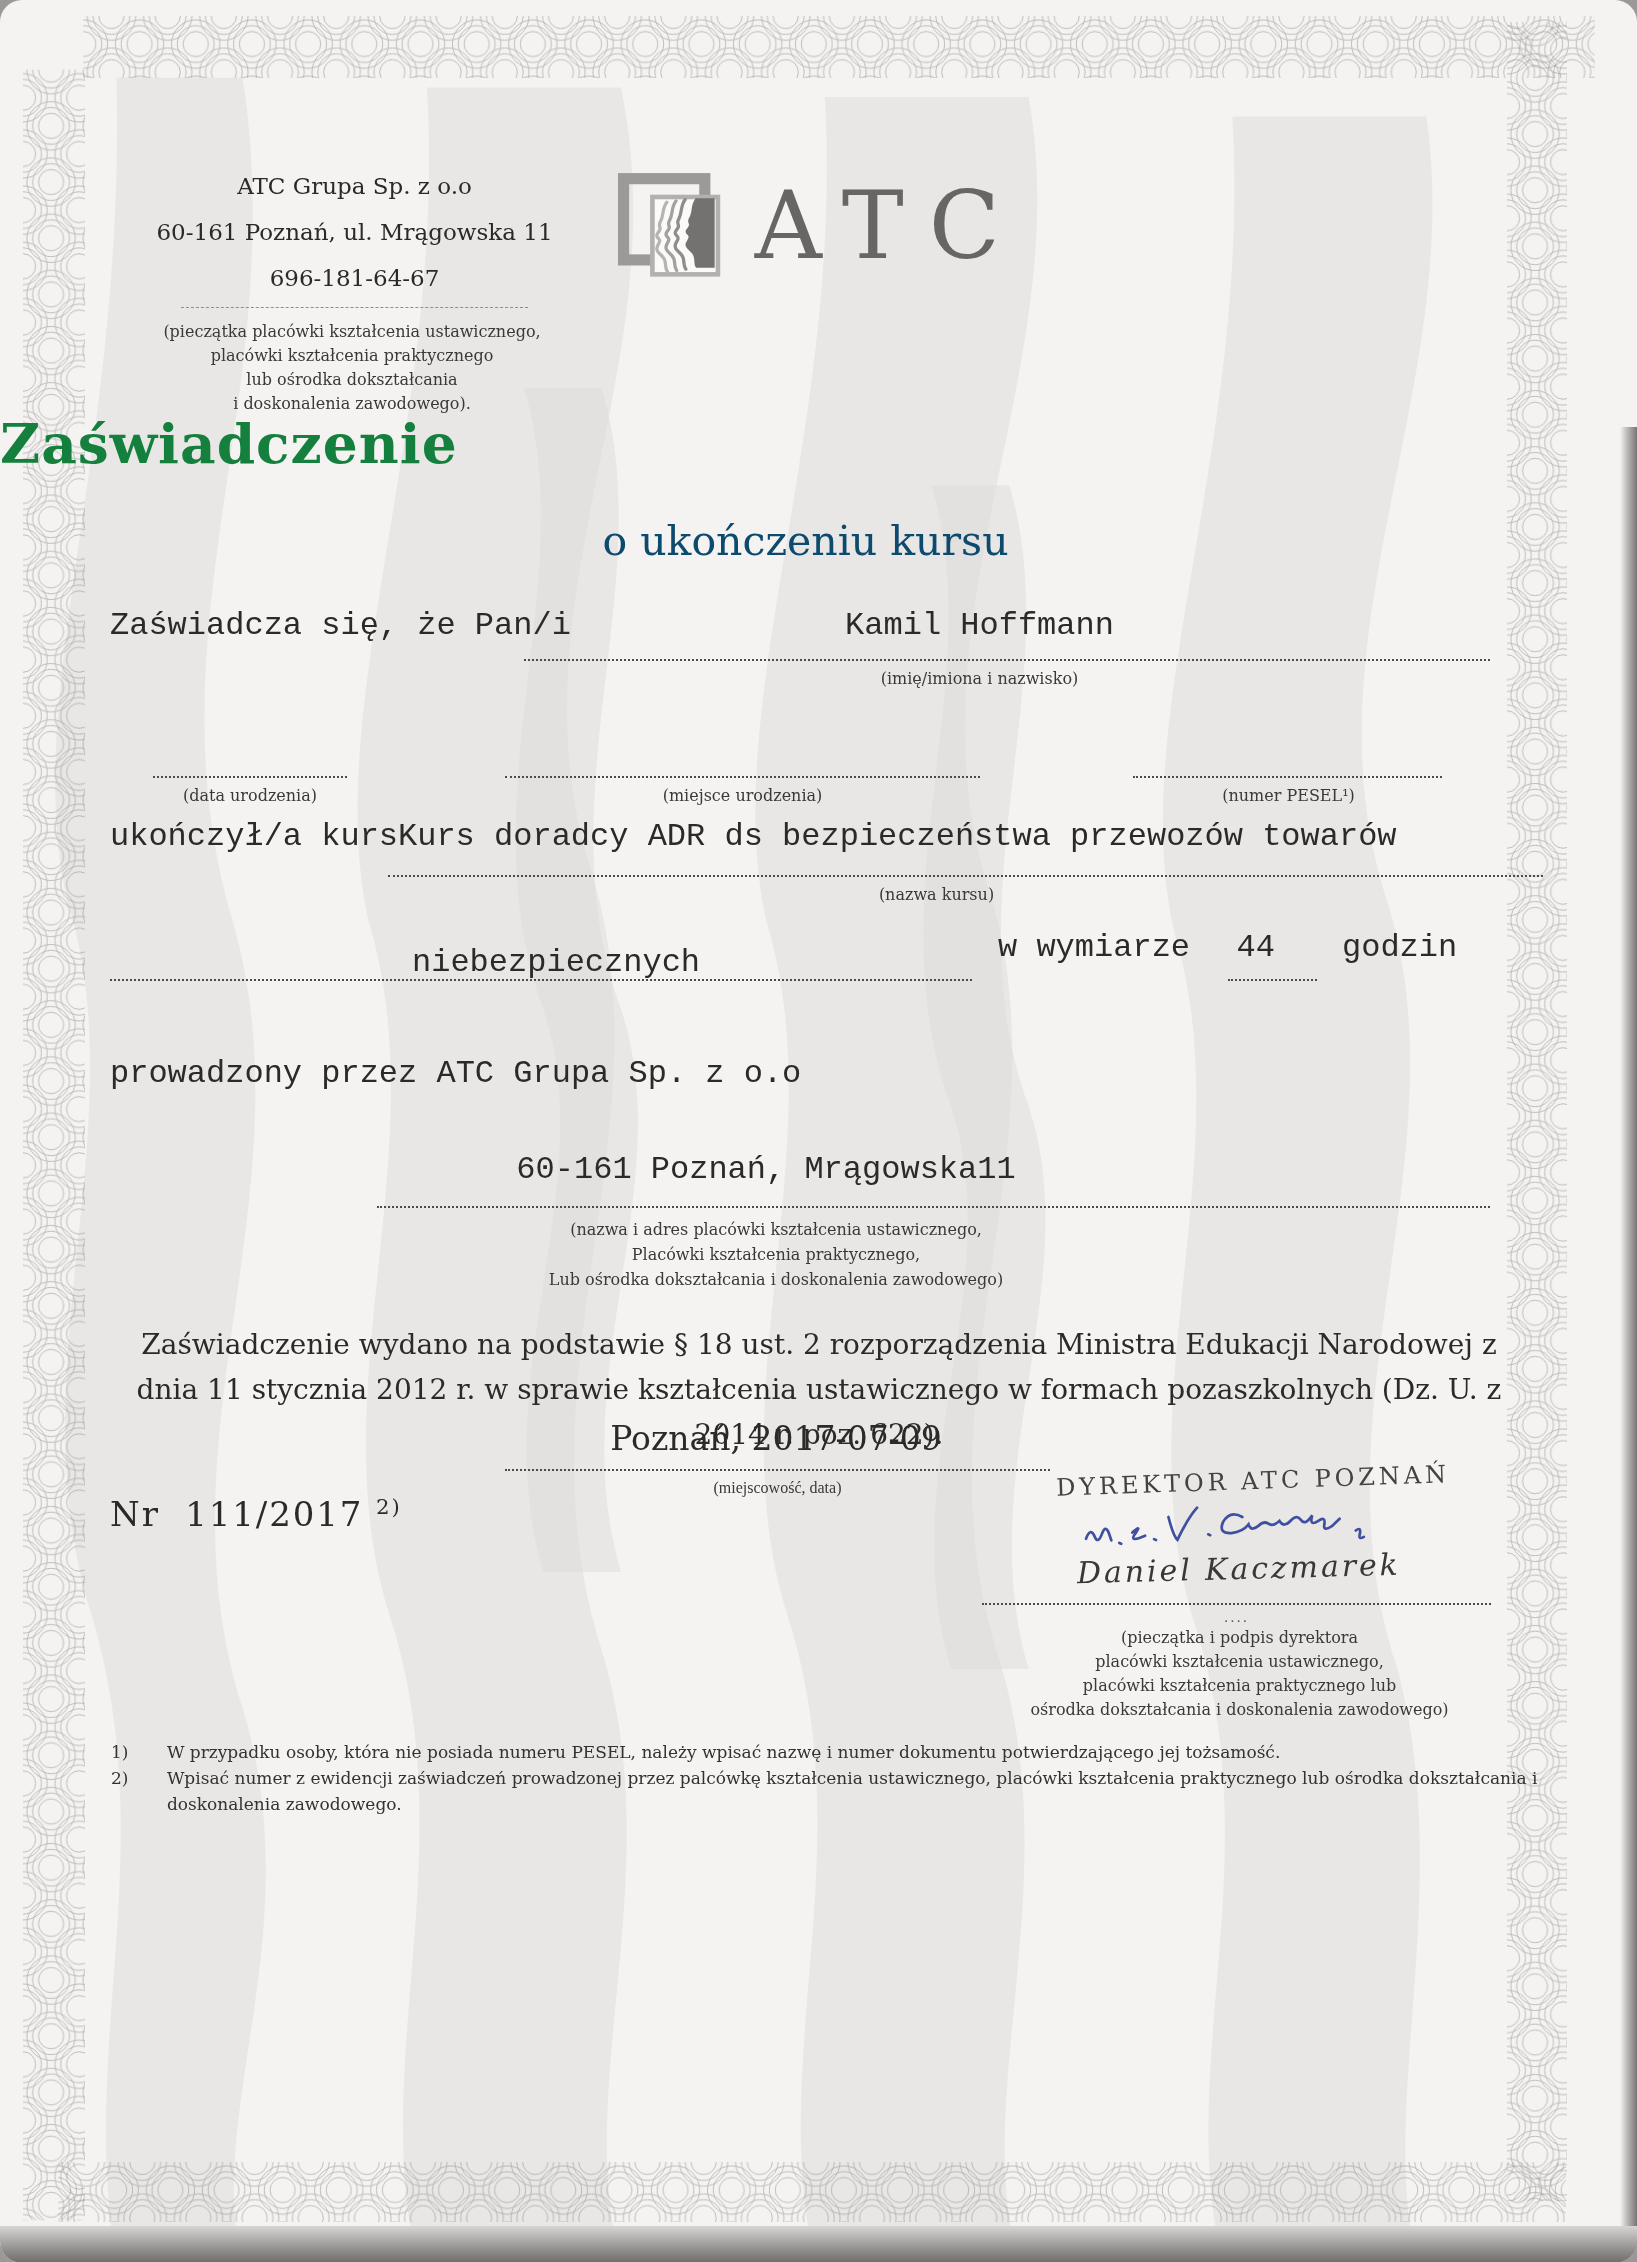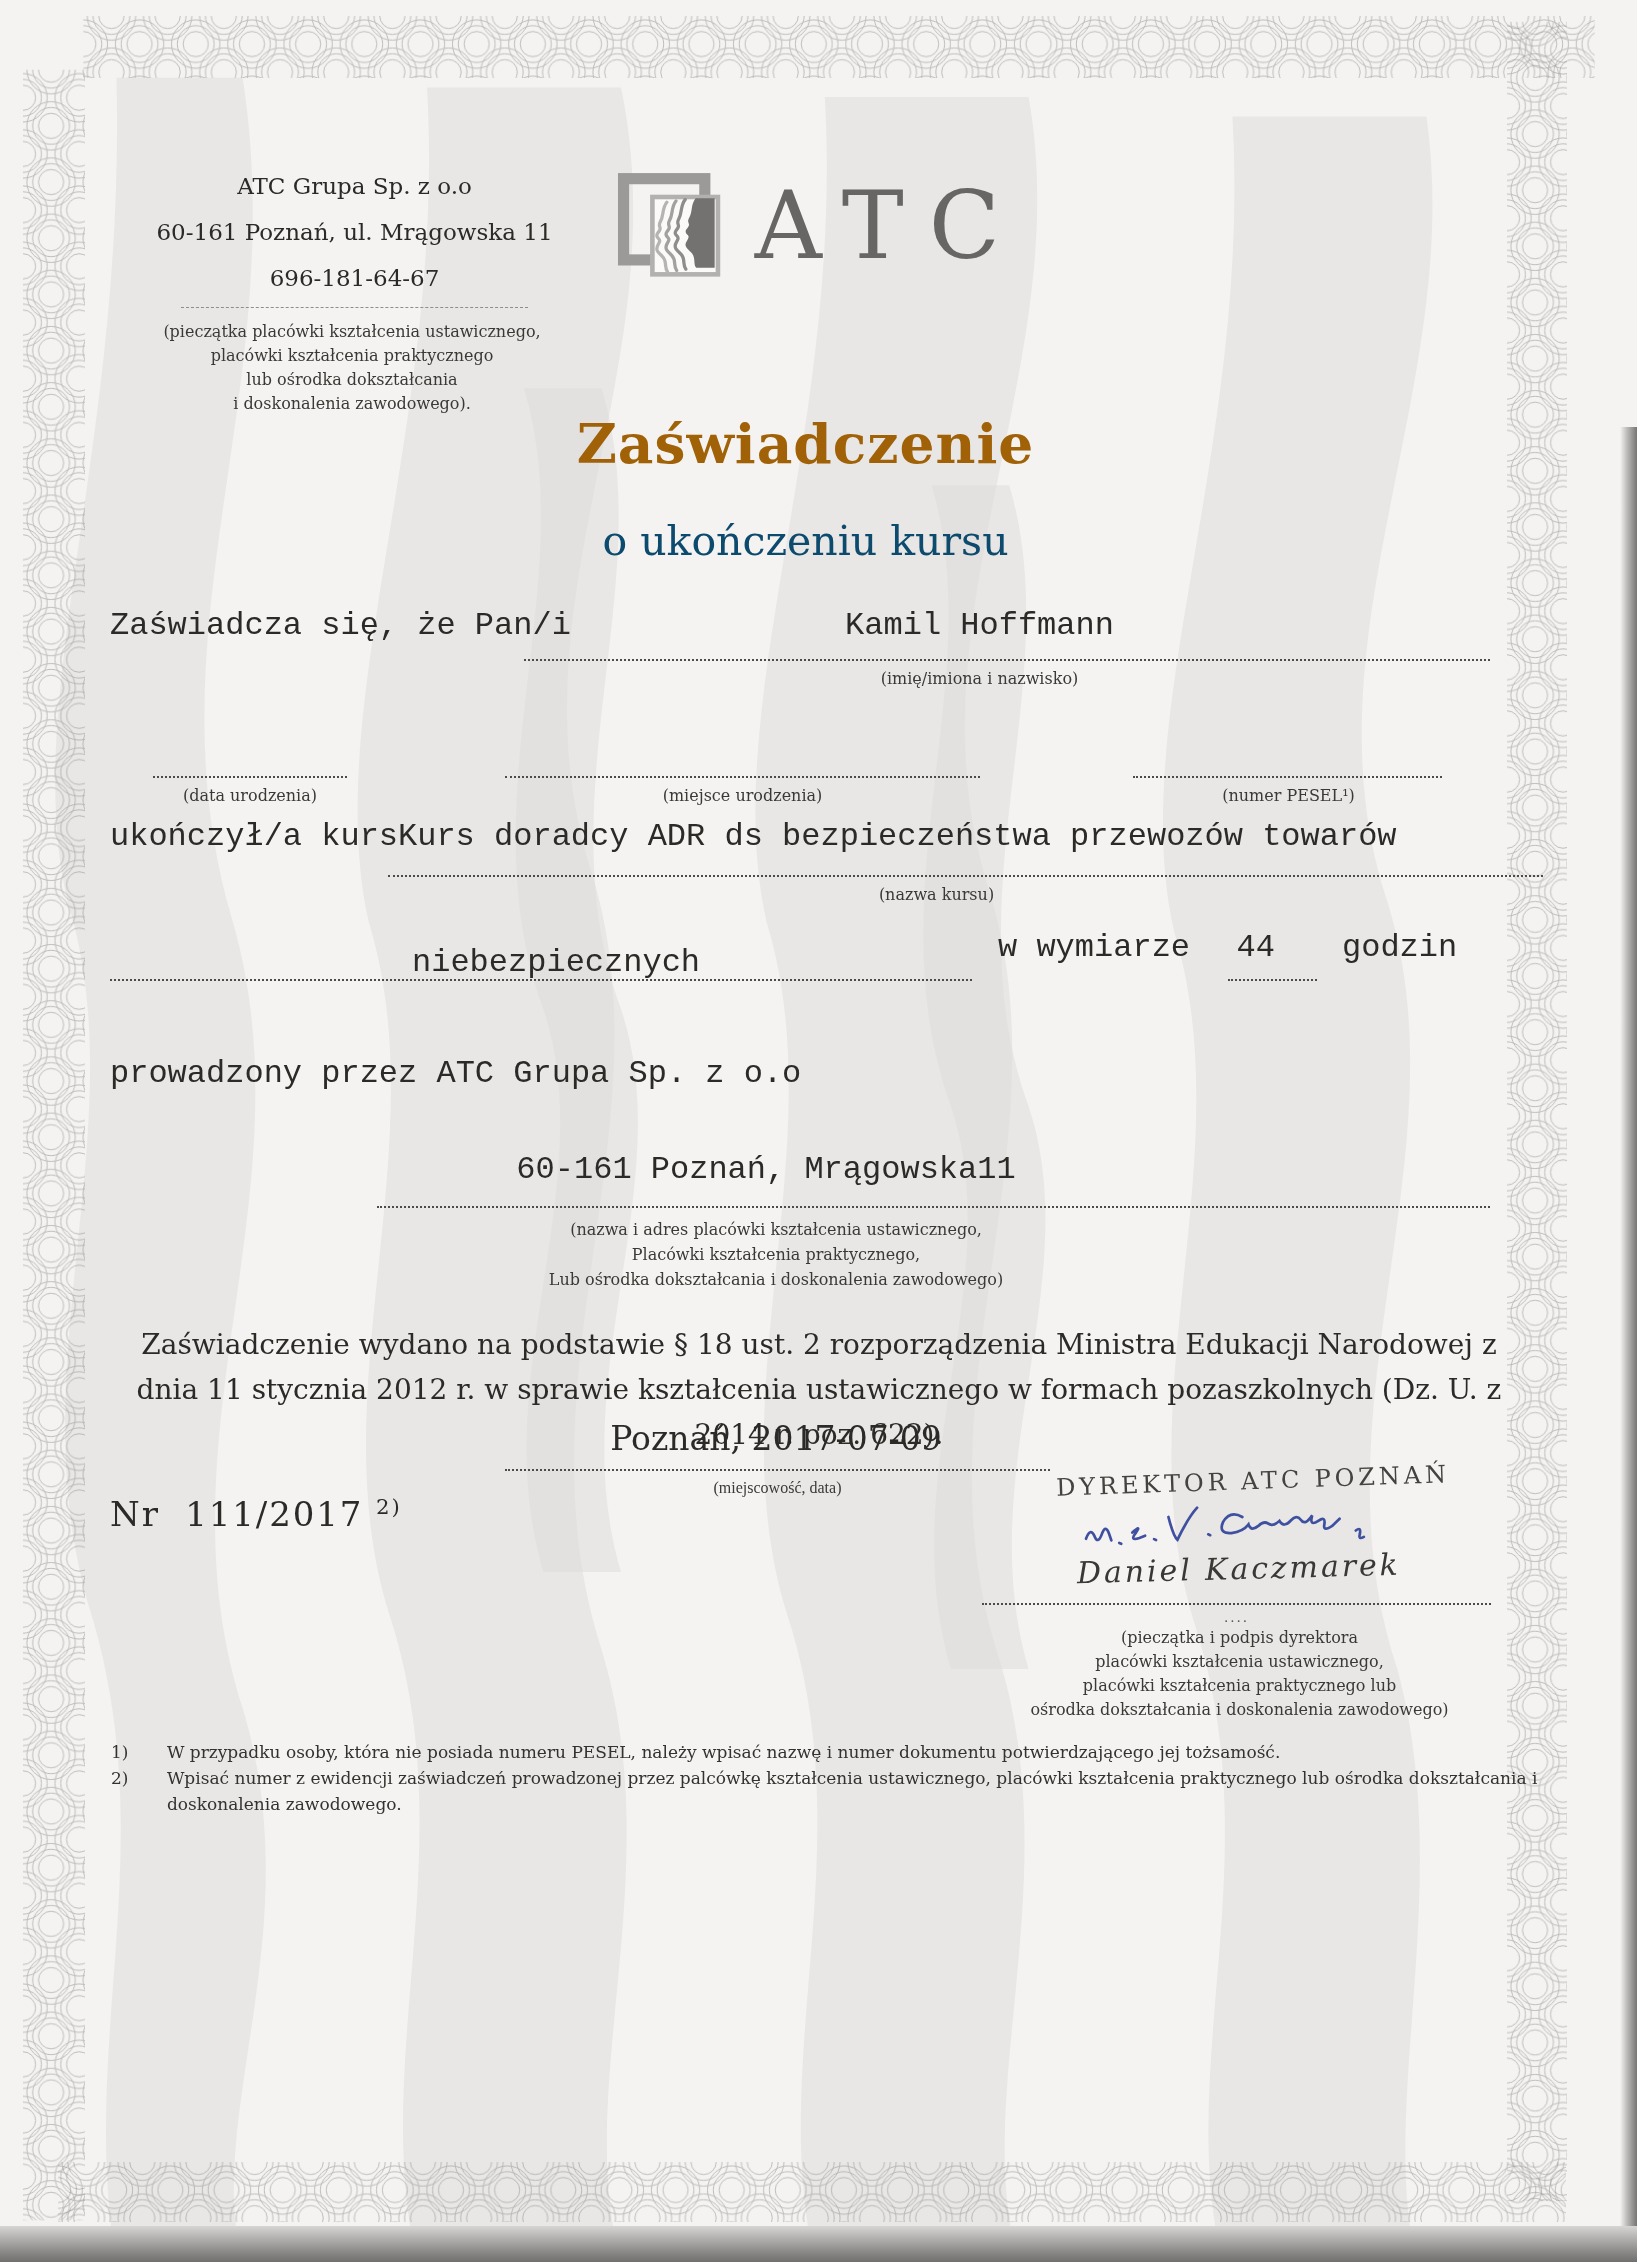--- a/index.html
+++ b/index.html
@@ -3,20 +3,21 @@
 <meta charset="utf-8">
 <style>
   html,body{margin:0;padding:0;background:#9a9998;}
   .page{
     position:relative;
     width:1637px;height:2263px;
     background:#f4f3f1;
     overflow:hidden;
     font-family:"DejaVu Serif","Liberation Serif",serif;
     color:#2c2a27;
+    border-radius:22px;
   }
   .abs{position:absolute;}
   .watermark{position:absolute;left:0;top:0;z-index:0;}
   .border-band{position:absolute;z-index:1;opacity:.55;}
   .content{position:absolute;left:0;top:0;width:100%;height:100%;z-index:2;}
 
   
   .scan-edge-right{position:absolute;right:0;top:427px;width:17.5px;height:1836px;z-index:3;
     background:linear-gradient(to right,rgba(110,109,107,0),rgba(110,109,107,.45) 45%,#777573);}
   .scan-edge-bottom{position:absolute;left:0;top:2226px;width:100%;height:37px;z-index:3;
@@ -24,21 +25,21 @@
 
   
   .org-block{left:146px;top:163px;width:417px;text-align:center;font-size:23px;line-height:46px;}
   .org-sep{left:181px;top:307px;width:347px;border-top:1.5px dashed #8f8d8a;height:0;}
   .org-caption{left:124px;top:320px;width:456px;text-align:center;font-size:16px;line-height:24px;color:#3b3936;}
 
   
   .logo{left:617px;top:144px;width:408px;height:165px;display:flex;align-items:center;}
   .logo-text{font-size:93px;color:#676665;letter-spacing:25px;margin-left:25px;line-height:1;}
 
-  .title{left:0;top:411px;width:1611px;text-align:center;font-size:55px;font-weight:600;letter-spacing:1px;color:#a16207;}
+  .title{left:0;top:411px;width:1611px;font-size:55px;font-weight:600;letter-spacing:1px;color:#15803d;}
   .subtitle{left:0;top:517px;width:1611px;text-align:center;font-size:41px;font-weight:500;color:#0c4a6e;}
 
   .big{font-size:32px;font-family:Liberation Mono, monospace;}
   .caption{font-size:16px;color:#3b3936;}
   .dotline{border-bottom:2.4px dotted #4d4b48;height:0;}
 
   .stmt-prefix{left:110px;top:607px;}
   .person-name{left:543px;top:607px;width:873px;text-align:center;}
   .name-line{left:524px;top:659px;width:966px;}
   .name-caption{left:543px;top:669px;width:873px;text-align:center;}

